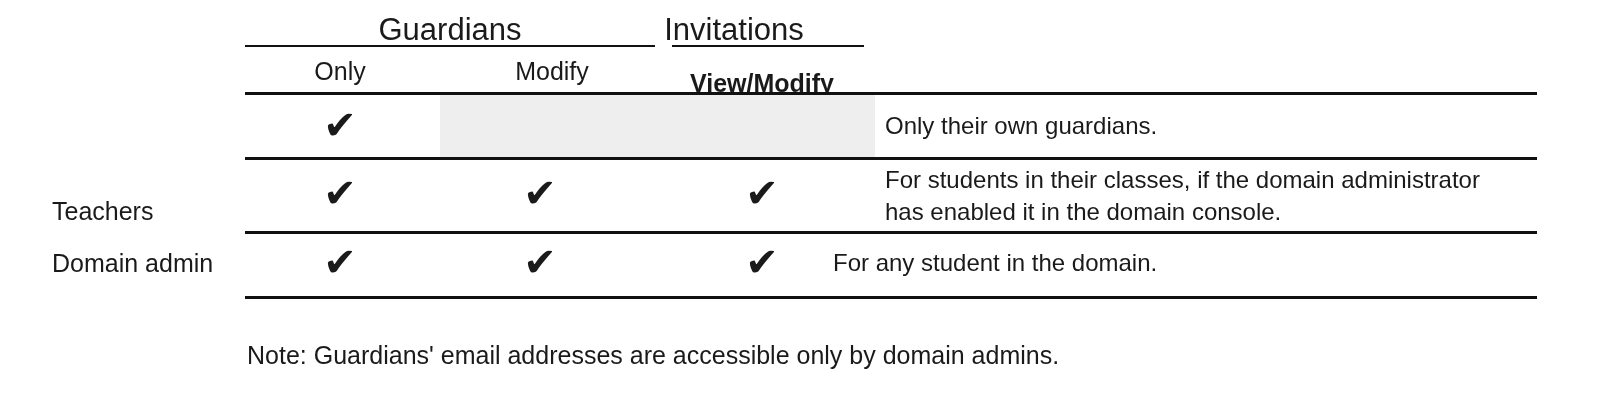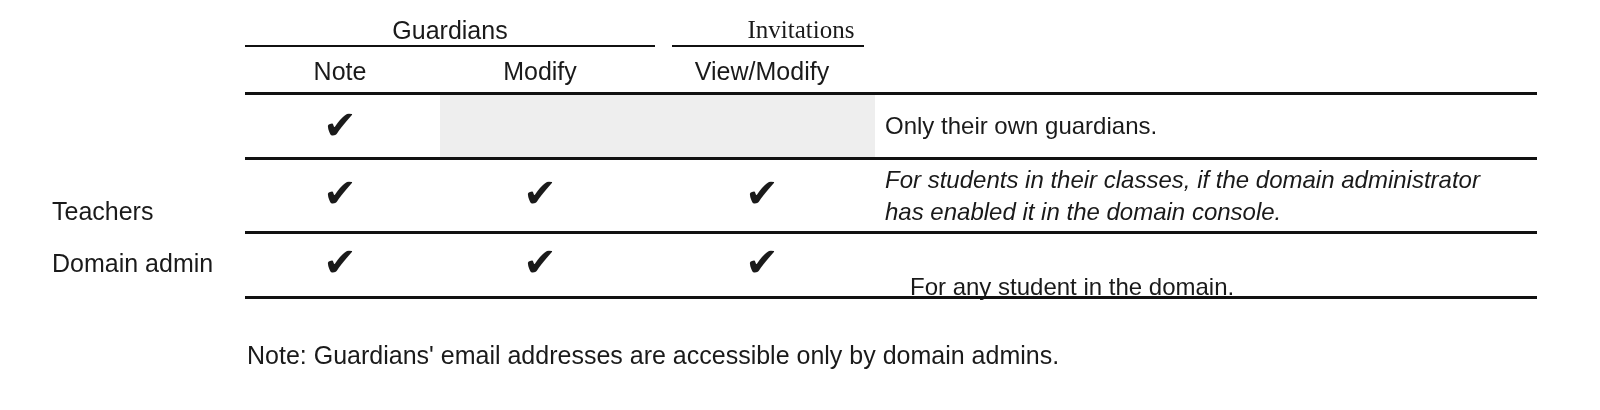--- a/index.html
+++ b/index.html
@@ -31,21 +31,21 @@
   .rule.thin { height: 2px; }
 
   .shade {
     position: absolute;
     background: #eeeeee;
   }
 
   
   .group-label {
     position: absolute;
-    font-size: 25px;
+    font-size: 31px;
     line-height: 30px;
     text-align: center;
     white-space: nowrap;
     color: #1a1a1a;
   }
 
   .col-label {
     position: absolute;
     font-size: 25px;
     line-height: 30px;
@@ -93,29 +93,29 @@
 </style>
 </head>
 <body>
 
 <div class="sheet">
 
   <div class="group-label" style="left:245px; top:15px; width:410px;">Guardians</div>
 
   <div class="rule thin" style="left:245px; top:45px; width:410px;"></div>
 
-  <div class="group-label" style="left:699px; top:15px; width:204px;font-family:Liberation Serif, serif;">Invitations</div>
+  <div class="group-label" style="left:632px; top:15px; width:204px;">Invitations</div>
 
   <div class="rule thin" style="left:672px; top:45px; width:192px;"></div>
 
-  <div class="col-label" style="left:240px; top:56px; width:200px;">Note</div>
+  <div class="col-label" style="left:240px; top:56px; width:200px;">Only</div>
 
-  <div class="col-label" style="left:440px; top:56px; width:200px;">Modify</div>
+  <div class="col-label" style="left:452px; top:56px; width:200px;">Modify</div>
 
-  <div class="col-label" style="left:662px; top:56px; width:200px;">View/Modify</div>
+  <div class="col-label" style="left:662px; top:68px; width:200px;font-weight:bold;">View/Modify</div>
 
   <div class="rule" style="left:245px; top:92px; width:1292px;"></div>
 
   <div class="shade" style="left:440px; top:95px; width:435px; height:62px;"></div>
 
 
   <div class="check" style="left:240px; top:105px; width:200px;">✔</div>
 
   <div class="check" style="left:440px; top:105px; width:200px;"></div>
 
@@ -126,31 +126,31 @@
   <div class="rule" style="left:245px; top:157px; width:1292px;"></div>
 
   <div class="row-label" style="left:52px; top:196px;">Teachers</div>
 
   <div class="check" style="left:240px; top:173px; width:200px;">✔</div>
 
   <div class="check" style="left:440px; top:173px; width:200px;">✔</div>
 
   <div class="check" style="left:662px; top:173px; width:200px;">✔</div>
 
-  <div class="desc" style="left:885px; top:164px; width:640px;font-style:italic;">For students in their classes, if the domain administrator has enabled it in the domain console.</div>
+  <div class="desc" style="left:885px; top:164px; width:640px;">For students in their classes, if the domain administrator has enabled it in the domain console.</div>
 
   <div class="rule" style="left:245px; top:231px; width:1292px;"></div>
 
   <div class="row-label" style="left:52px; top:248px;">Domain admin</div>
 
   <div class="check" style="left:240px; top:242px; width:200px;">✔</div>
 
   <div class="check" style="left:440px; top:242px; width:200px;">✔</div>
 
   <div class="check" style="left:662px; top:242px; width:200px;">✔</div>
 
-  <div class="desc" style="left:910px; top:247px; width:640px;margin-top:24px;">For any student in the domain.</div>
+  <div class="desc" style="left:833px; top:247px; width:640px;">For any student in the domain.</div>
 
   <div class="rule" style="left:245px; top:296px; width:1292px;"></div>
 
   <div class="note" style="left:247px; top:340px;">Note: Guardians' email addresses are accessible only by domain admins.</div>
 
 </div>
 
 </body></html>

